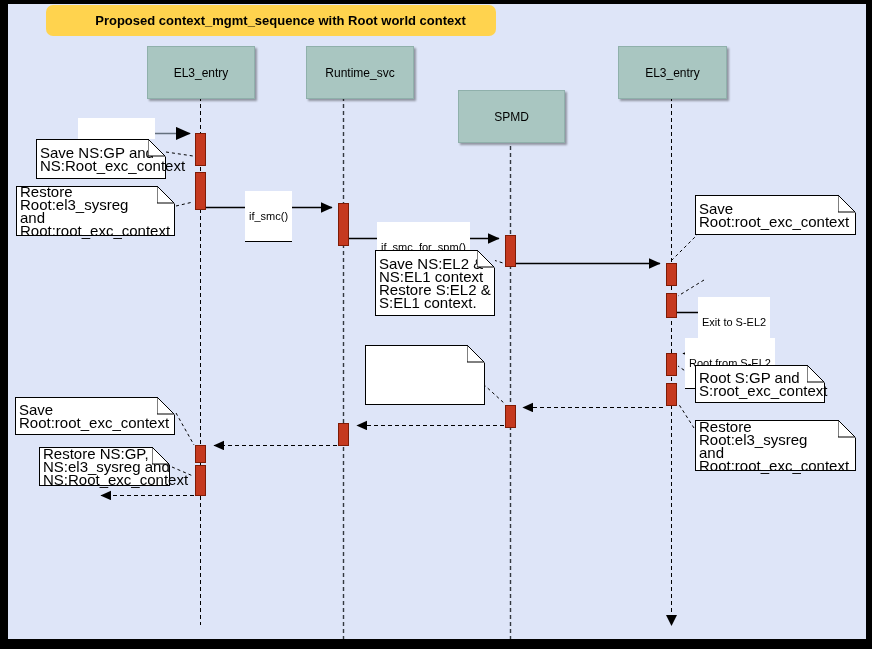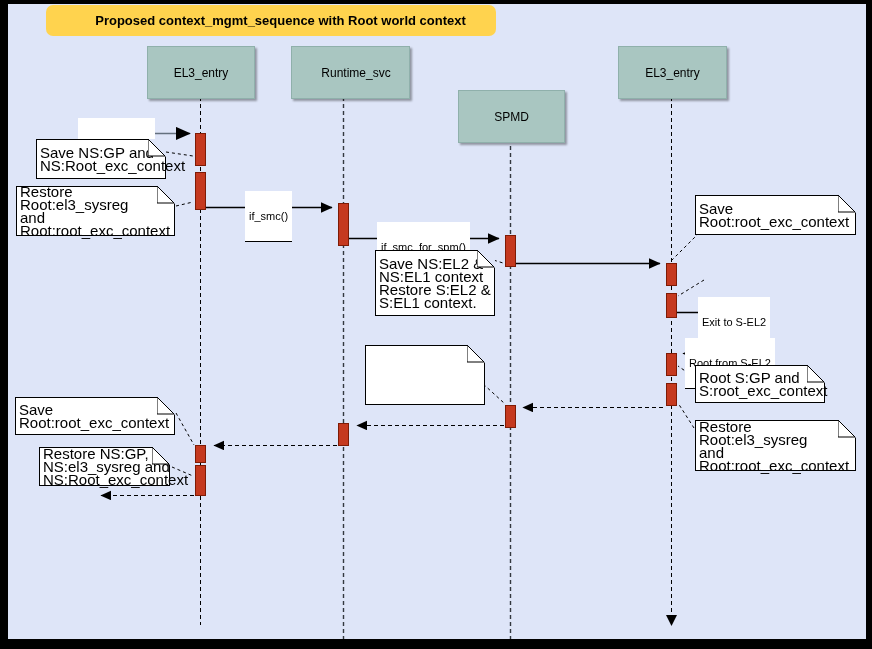--- a/index.html
+++ b/index.html
@@ -80,21 +80,21 @@
     <line x1="470" y1="372" x2="504" y2="403" stroke="#000" stroke-width="1" stroke-dasharray="3,3"></line>
     <line x1="176" y1="413" x2="194" y2="445" stroke="#000" stroke-width="1" stroke-dasharray="3,3"></line>
     <line x1="172" y1="467" x2="193" y2="476" stroke="#000" stroke-width="1" stroke-dasharray="3,3"></line>
   </svg>
 
   <div class="title">Proposed context_mgmt_sequence with Root world context</div>
 
   <div class="actor" style="left:147px;width:106px;">
       <span>EL3_entry</span>
     </div>
-  <div class="actor" style="left:291px;width:106px;padding-left:11px;">
+  <div class="actor" style="left:306px;width:106px;">
       <span>Runtime_svc</span>
     </div>
   <div class="actor" style="left:458px;width:105px;margin-top:44px;">
       <span>SPMD</span>
     </div>
   <div class="actor" style="left:618px;width:107px;">
       <span>EL3_entry</span>
     </div>
 
   <div class="act" style="left:195px;top:133px;height:33px;"></div>

